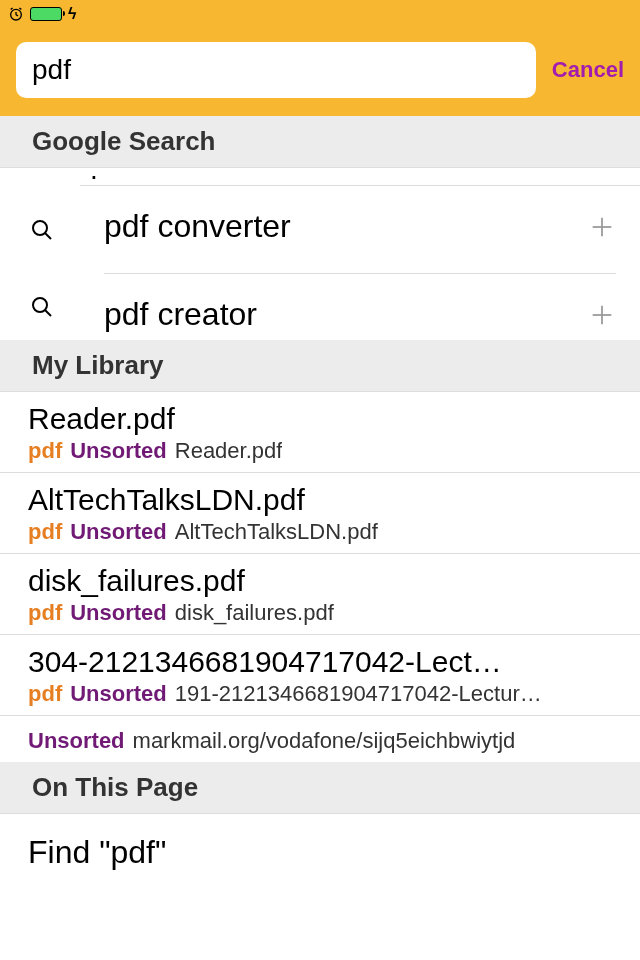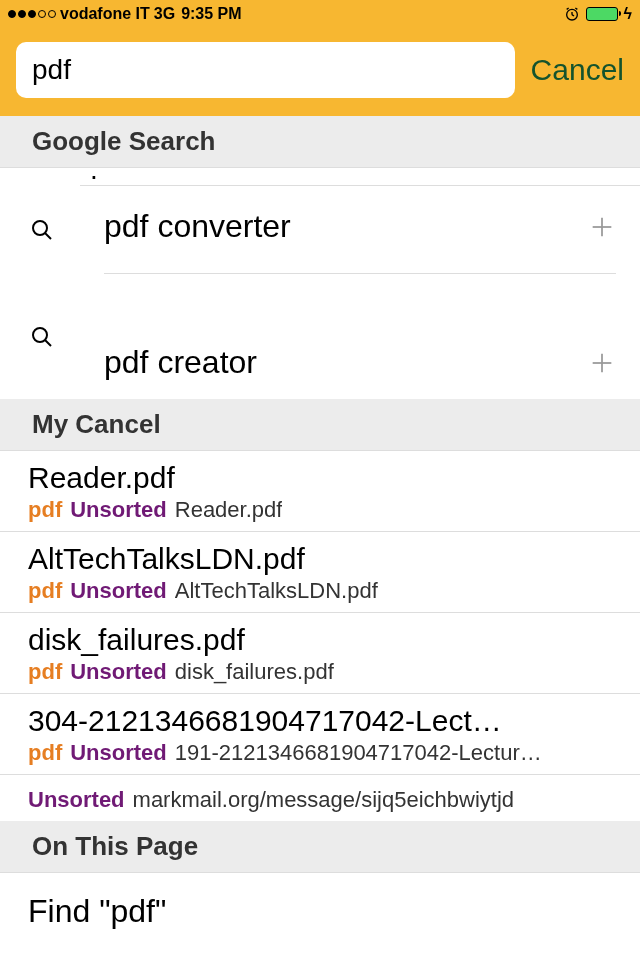--- a/index.html
+++ b/index.html
@@ -83,23 +83,23 @@
       border-radius: 10px;
       border: none;
       background: #fff;
       font-size: 28px;
       padding: 0 16px;
       color: #000;
     }
     .cancel-btn {
       background: none;
       border: none;
-      color: #14532d;
-      font-size: 30px;
-      font-weight: 400;
+      color: #a21caf;
+      font-size: 22px;
+      font-weight: 700;
     }
     .section-header {
       background: #ececec;
       padding: 10px 20px 10px 32px;
       font-size: 26px;
       font-weight: 700;
       color: #333;
       border-bottom: 1px solid #ddd;
     }
     .partial-row {
@@ -187,32 +187,20 @@
     .find-row {
       padding: 20px 28px;
       font-size: 32px;
       color: #000;
     }
   </style>
 </head>
 <body>
 
 <div class="status-bar">
-  <div class="status-left">
-    <div class="signal-dots">
-      <div class="dot filled"></div>
-      <div class="dot filled"></div>
-      <div class="dot filled"></div>
-      <div class="dot"></div>
-      <div class="dot"></div>
-    </div>
-    <span>vodafone IT</span>
-    <span>3G</span>
-    <span style="font-weight:700;margin-left:2px;">9:35 PM</span>
-  </div>
   <div class="status-right">
     <svg class="alarm-icon" viewBox="0 0 24 24" fill="#000">
       <circle cx="12" cy="13" r="8" fill="none" stroke="#000" stroke-width="2"></circle>
       <line x1="12" y1="13" x2="12" y2="9" stroke="#000" stroke-width="2"></line>
       <line x1="12" y1="13" x2="15" y2="15" stroke="#000" stroke-width="2"></line>
       <line x1="4" y1="5" x2="7" y2="3" stroke="#000" stroke-width="2"></line>
       <line x1="20" y1="5" x2="17" y2="3" stroke="#000" stroke-width="2"></line>
     </svg>
     <div class="battery"></div>
     <span style="font-weight:700;">ϟ</span>
@@ -241,31 +229,31 @@
         <line x1="4" y1="12" x2="20" y2="12"></line>
       </svg>
     </div>
   </div>
 
   <div class="suggestion-row">
     <svg class="search-icon" viewBox="0 0 24 24" fill="none" stroke="#000" stroke-width="2">
       <circle cx="10" cy="10" r="7"></circle>
       <line x1="15" y1="15" x2="21" y2="21"></line>
     </svg>
-    <div class="suggestion-inner" style="border-bottom:none;padding-bottom:18px;margin-top:48px;">
+    <div class="suggestion-inner" style="border-bottom:none;padding-bottom:7px;">
       <span class="suggestion-text">pdf creator</span>
       <svg class="plus-icon" viewBox="0 0 24 24" fill="none" stroke="#999" stroke-width="1.5">
         <line x1="12" y1="4" x2="12" y2="20"></line>
         <line x1="4" y1="12" x2="20" y2="12"></line>
       </svg>
     </div>
   </div>
 </div>
 
-<div class="section-header">My Cancel</div>
+<div class="section-header">My Library</div>
 
 <div class="library-section">
   <div class="library-item">
     <div class="library-title">Reader.pdf</div>
     <div class="library-meta">
       <span class="tag-pdf">pdf</span>
       <span class="tag-unsorted">Unsorted</span>
       <span class="meta-path">Reader.pdf</span>
     </div>
   </div>
@@ -289,19 +277,19 @@
     <div class="library-title">304-2121346681904717042-Lect…</div>
     <div class="library-meta">
       <span class="tag-pdf">pdf</span>
       <span class="tag-unsorted">Unsorted</span>
       <span class="meta-path">191-2121346681904717042-Lectur…</span>
     </div>
   </div>
   <div class="library-item" style="border-bottom:none;">
     <div class="library-meta">
       <span class="tag-unsorted">Unsorted</span>
-      <span class="meta-path">markmail.org/message/sijq5eichbwiytjd</span>
+      <span class="meta-path">markmail.org/vodafone/sijq5eichbwiytjd</span>
     </div>
   </div>
 </div>
 
 <div class="section-header">On This Page</div>
 <div class="find-row">Find "pdf"</div>
 
 </body></html>

